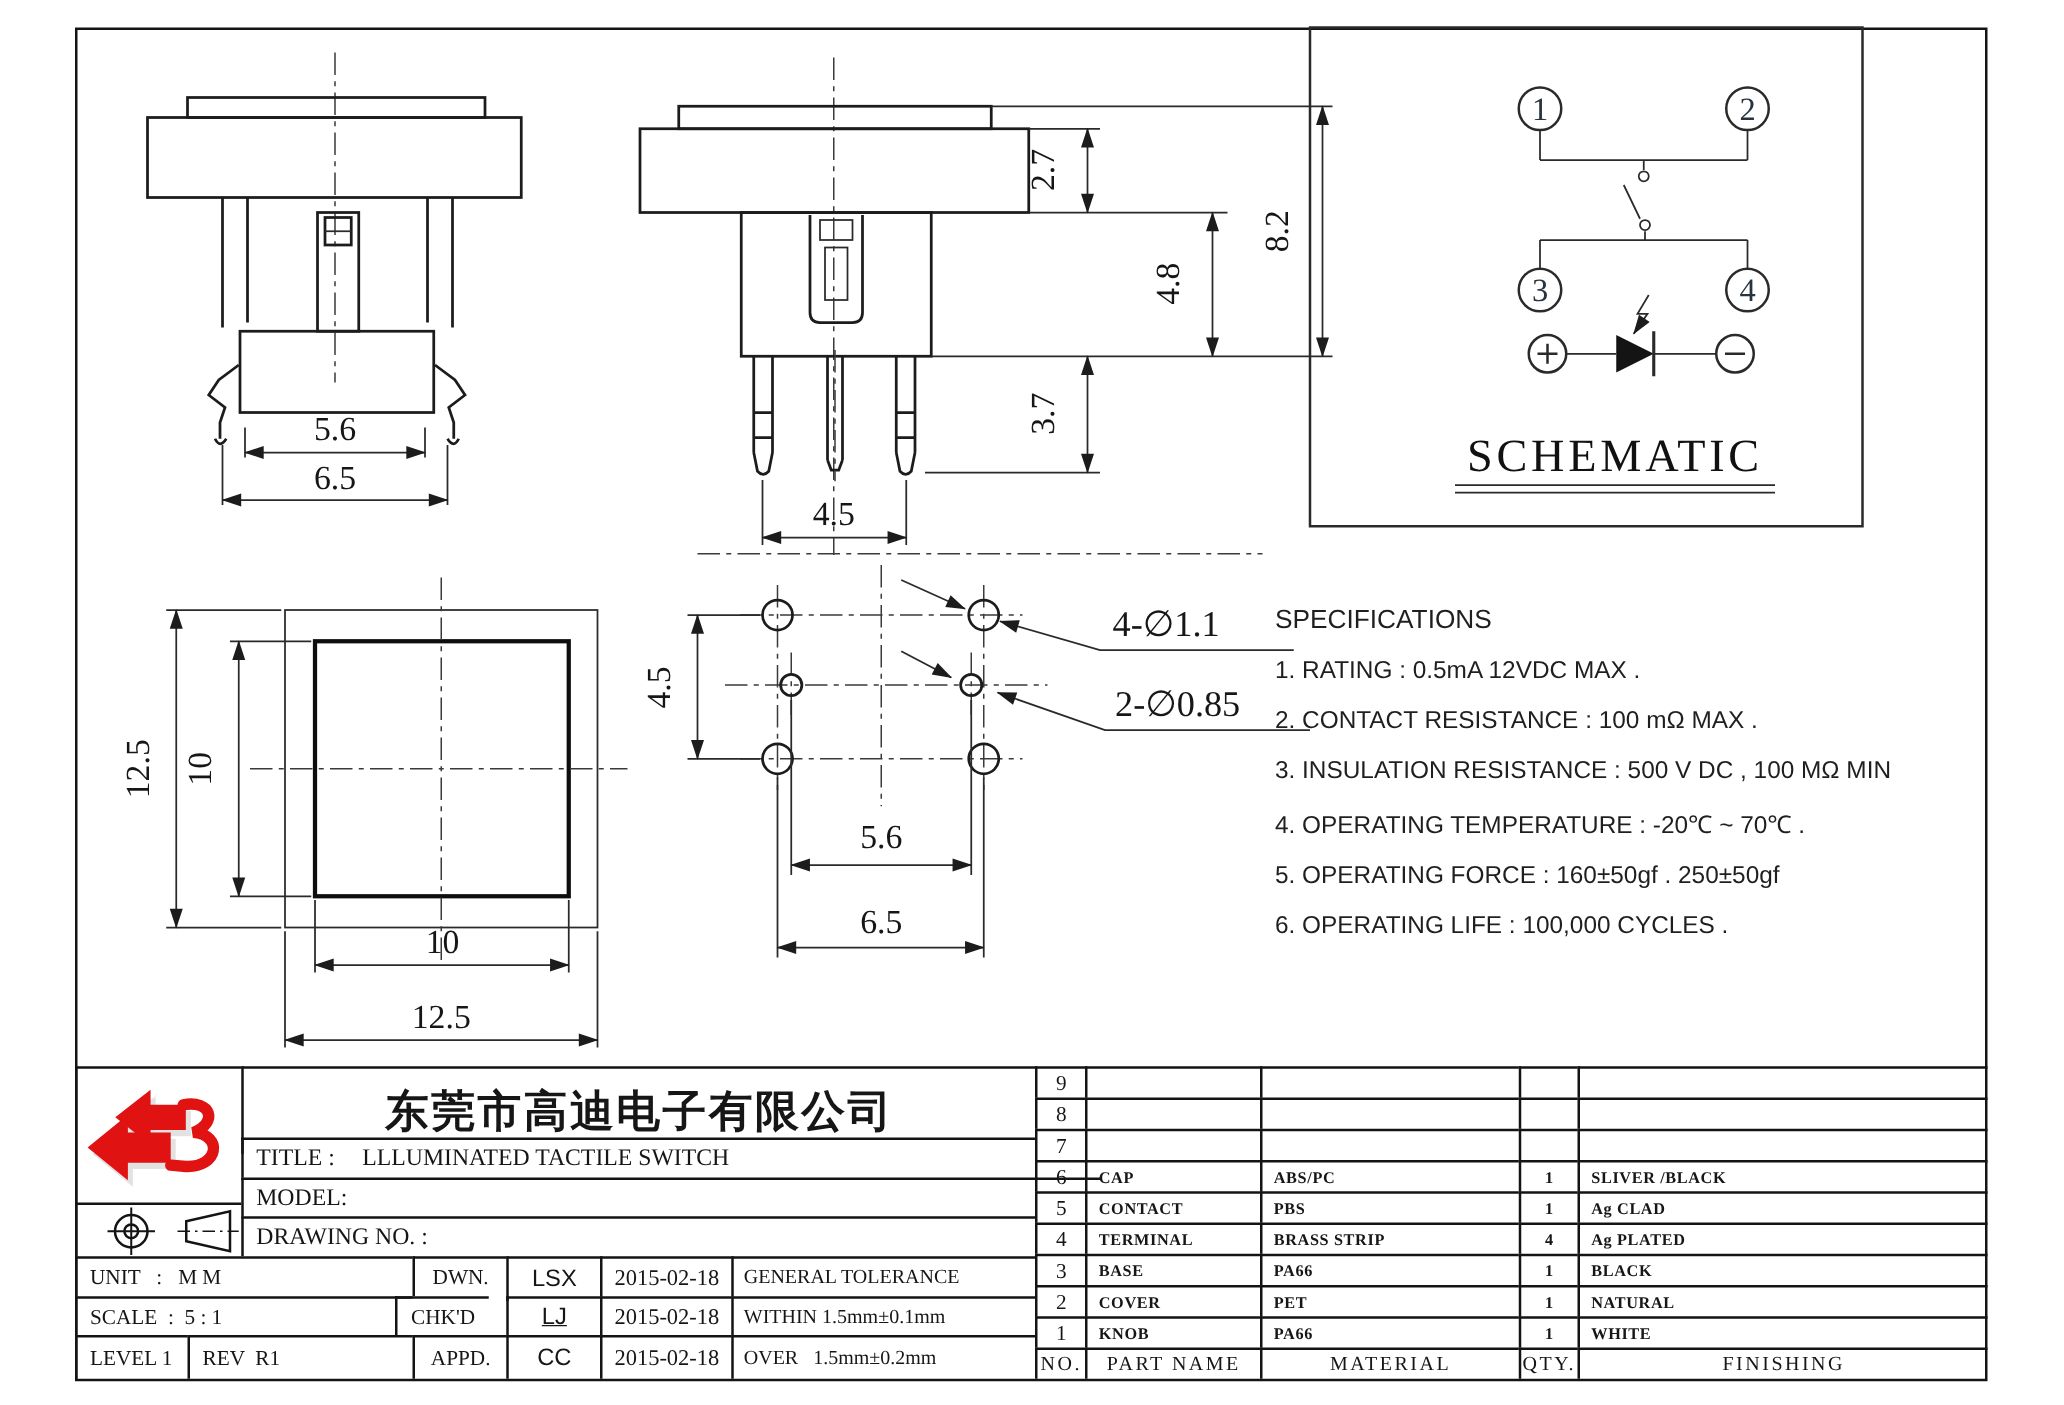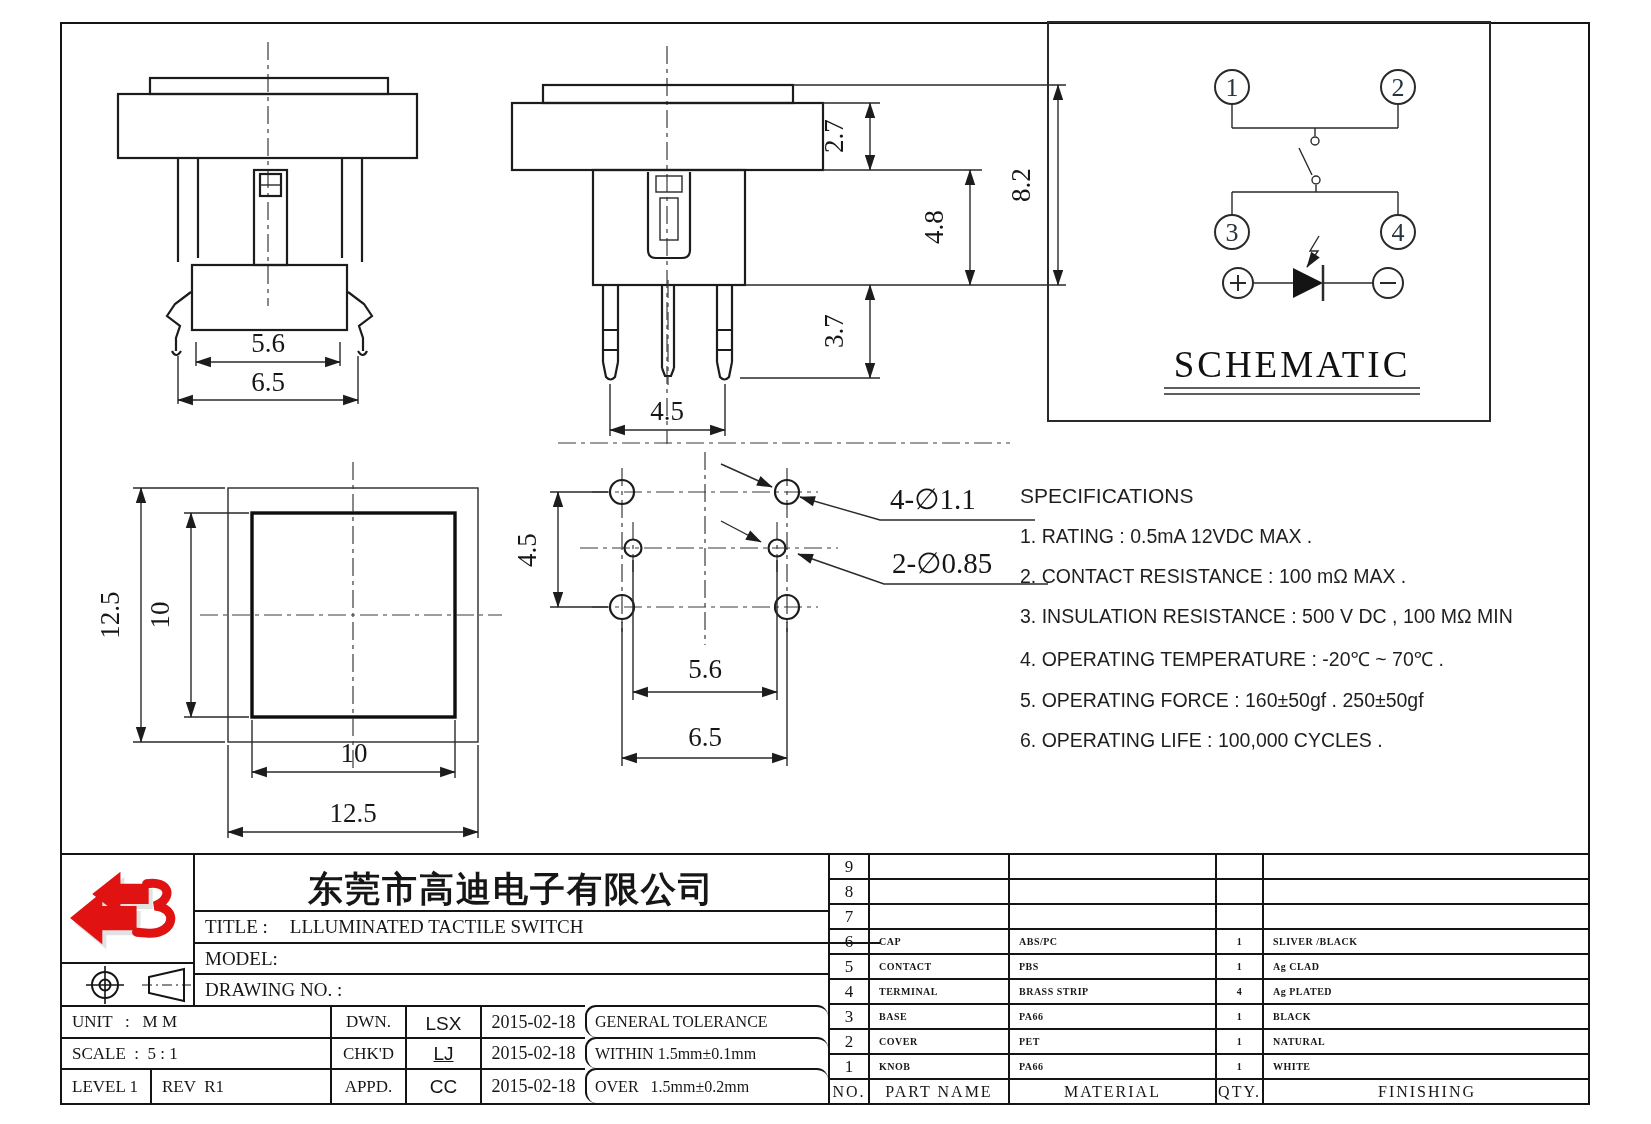--- a/index.html
+++ b/index.html
@@ -19,28 +19,28 @@
   .specs{position:absolute;left:1020px;top:484px;width:566px;font-family:"Liberation Sans",sans-serif;color:#1f1f1f;}
   .specs .t{font-size:21px;margin-bottom:17px;}
   .specs .i{font-size:19.5px;margin-bottom:17px;white-space:nowrap;}
   
   .cell{position:absolute;box-sizing:border-box;border-top:2px solid #141414;border-left:2px solid #141414;display:flex;align-items:center;background:#fff0;}
   .ctr{justify-content:center;}
   .pl{padding-left:10px;}
   .company{font-family:"Liberation Sans",sans-serif;font-weight:bold;font-size:35px;letter-spacing:2px;justify-content:center;}
   .lbl{font-size:19px;white-space:pre;}
   .small{font-size:17px;white-space:pre;}
-  .tol{font-size:16px;white-space:pre;padding-left:8px;border-radius:11px;}
+  .tol{font-size:16px;white-space:pre;padding-left:8px;}
   .date{font-size:18px;}
   .sig{font-family:"Liberation Sans",sans-serif;font-size:19px;}
   
   .pt{position:absolute;left:828px;top:853px;width:762px;height:250px;display:grid;grid-template-columns:40px 140px 207px 47px auto;grid-template-rows:repeat(10,1fr);}
   .pt>div{box-sizing:border-box;border-top:2px solid #141414;border-left:2px solid #141414;display:flex;align-items:center;justify-content:center;font-size:17px;}
   .pt>div.al{justify-content:flex-start;padding-left:9px;}
-  .pt .b{font-weight:bold;font-size:10px;letter-spacing:.5px;}
+  .pt .b{font-weight:bold;font-size:13px;letter-spacing:.5px;}
   .pt .hd{font-size:16px;letter-spacing:2px;}
 </style>
 </head>
 <body>
 
 <div class="frame"></div>
 
 <svg class="cad" viewBox="0 0 1651 1124">
   <defs>
     <marker id="arr" viewBox="0 0 10 8" refX="9.5" refY="4" markerWidth="12" markerHeight="9" orient="auto-start-reverse">
@@ -217,21 +217,21 @@
 <div class="cell small ctr" style="left:330px;top:1005px;width:75px;height:32px;"><span>DWN.</span></div>
 <div class="cell sig ctr" style="left:405px;top:1005px;width:75px;height:36px;text-align:center;">
     <span>LSX</span>
   </div>
 <div class="cell date ctr" style="left:480px;top:1005px;width:105px;height:32px;">
     <span>2015-02-18</span>
   </div>
 <div class="cell tol" style="left:585px;top:1005px;width:243px;height:32px;"><span>GENERAL TOLERANCE</span></div>
 
 <div class="cell small pl" style="left:60px;top:1037px;width:270px;height:31px;"><span>SCALE  :  5 : 1</span></div>
-<div class="cell small ctr" style="left:330px;top:1037px;width:75px;height:31px;"><span>CHK'D</span></div>
+<div class="cell small ctr" style="left:316px;top:1037px;width:75px;height:31px;"><span>CHK'D</span></div>
 <div class="cell sig ctr" style="left:405px;top:1037px;width:75px;height:31px;text-decoration:underline;">
     <span>LJ</span>
   </div>
 <div class="cell date ctr" style="left:480px;top:1037px;width:105px;height:31px;">
     <span>2015-02-18</span>
   </div>
 <div class="cell tol" style="left:585px;top:1037px;width:243px;height:31px;"><span>WITHIN 1.5mm±0.1mm</span></div>
 
 <div class="cell small pl" style="left:60px;top:1068px;width:90px;height:35px;"><span>LEVEL 1</span></div>
 <div class="cell small pl" style="left:150px;top:1068px;width:180px;height:35px;"><span>REV  R1</span></div>

